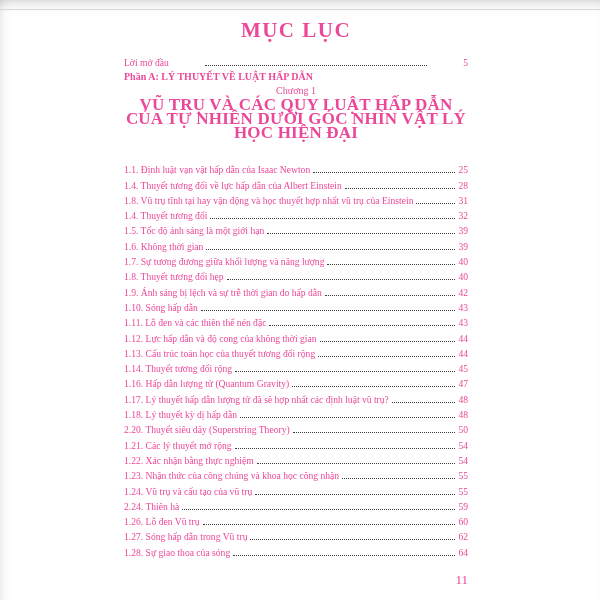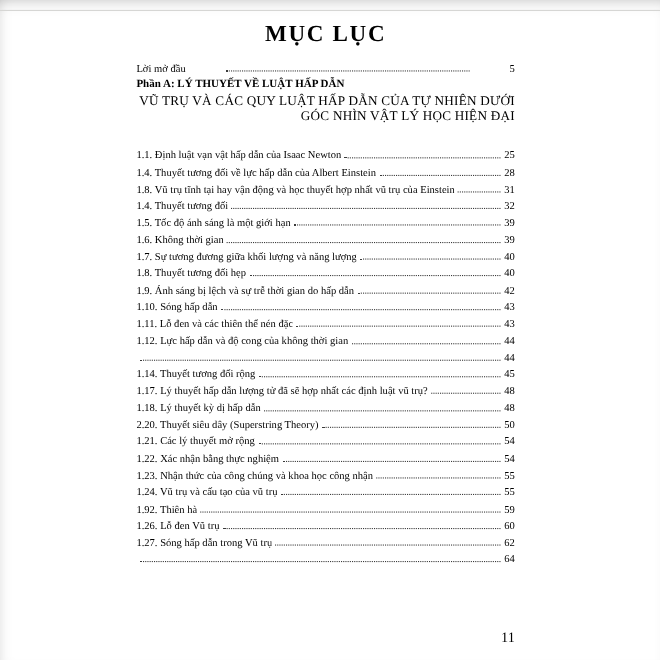--- a/index.html
+++ b/index.html
@@ -1,20 +1,20 @@
 <!DOCTYPE html>
 <html><head>
 <meta charset="utf-8">
 <style>
   html, body { margin: 0; padding: 0; background: #e9e9e7; }
   .canvas {
     width: 600px; height: 600px; position: relative; overflow: hidden;
     background: #f4f4f2;
     font-family: "Liberation Serif", "DejaVu Serif", serif;
-    color: #000000;
+    color: #ec4899;
   }
   .page {
     position: absolute; inset: 0;
     background: #ffffff;
     box-shadow: inset 0 10px 14px -10px rgba(0,0,0,0.25), inset 10px 0 14px -12px rgba(0,0,0,0.15);
     box-sizing: border-box;
     padding: 16px 132px 20px 124px;
   }
   .scan-edge-top {
     position: absolute; top: 9px; left: 0; right: 0; height: 1px;
@@ -22,22 +22,22 @@
   }
   .title {
     margin: 2px 0 12px 0;
     font-size: 21px; font-weight: bold; text-align: center;
     letter-spacing: 1.5px;
   }
   .front-row { font-size: 10px; line-height: 14px; gap: 33px; }
   .part-heading { font-size: 10px; line-height: 14px; font-weight: bold; font-family: Liberation Serif, serif; }
   .chapter-label { font-size: 10px; line-height: 14px; text-align: center; }
   .chapter-title {
-    font-size: 12px; line-height: 14px; font-weight: normal;
-    text-align: right; margin: 0 auto 22px auto; max-width: 344px;
+    font-size: 17px; line-height: 14px; font-weight: bold;
+    text-align: center; margin: 0 auto 22px auto; max-width: 344px;
     letter-spacing: 0.2px;
   }
   .toc-row {
     display: flex; align-items: baseline;
     font-size: 9.6px; line-height: 15.3px; height: 15.3px;
     white-space: nowrap;
   }
   .toc-row .label { flex: 0 1 auto; overflow: hidden; }
   .leader {
     flex: 1 1 auto; min-width: 8px;
@@ -61,20 +61,21 @@
     <h1 class="title">MỤC LỤC</h1>
 
     <div class="toc-row front-row intro-row">
       <span class="label">Lời mở đầu</span>
       <span class="leader"></span>
       <span class="toc-page">5</span>
     </div>
 
     <div class="part-heading">Phần A: LÝ THUYẾT VỀ LUẬT HẤP DẪN</div>
 
+    <div class="chapter-label">Chương 1</div>
 
     <div class="chapter-title">VŨ TRỤ VÀ CÁC QUY LUẬT HẤP DẪN CỦA TỰ NHIÊN DƯỚI GÓC NHÌN VẬT LÝ HỌC HIỆN ĐẠI</div>
 
     <div class="toc-list">
 
         <div class="toc-row">
           <span class="label">1.1. Định luật vạn vật hấp dẫn của Isaac Newton</span>
           <span class="leader"></span>
           <span class="toc-page">25</span>
         </div>
@@ -139,31 +140,37 @@
           <span class="toc-page">43</span>
         </div>
 
         <div class="toc-row">
           <span class="label">1.12. Lực hấp dẫn và độ cong của không thời gian</span>
           <span class="leader"></span>
           <span class="toc-page">44</span>
         </div>
 
         <div class="toc-row">
+          <span class="label">1.13. Cấu trúc toán học của thuyết tương đối rộng</span>
           <span class="leader"></span>
           <span class="toc-page">44</span>
         </div>
 
         <div class="toc-row">
           <span class="label">1.14. Thuyết tương đối rộng</span>
           <span class="leader"></span>
           <span class="toc-page">45</span>
         </div>
 
 
+        <div class="toc-row">
+          <span class="label">1.16. Hấp dẫn lượng tử (Quantum Gravity)</span>
+          <span class="leader"></span>
+          <span class="toc-page">47</span>
+        </div>
 
         <div class="toc-row">
           <span class="label">1.17. Lý thuyết hấp dẫn lượng tử đã sẽ hợp nhất các định luật vũ trụ?</span>
           <span class="leader"></span>
           <span class="toc-page">48</span>
         </div>
 
         <div class="toc-row">
           <span class="label">1.18. Lý thuyết kỳ dị hấp dẫn</span>
           <span class="leader"></span>
@@ -195,38 +202,39 @@
           <span class="toc-page">55</span>
         </div>
 
         <div class="toc-row">
           <span class="label">1.24. Vũ trụ và cấu tạo của vũ trụ</span>
           <span class="leader"></span>
           <span class="toc-page">55</span>
         </div>
 
         <div class="toc-row">
-          <span class="label">1.92. Thiên hà</span>
+          <span class="label">2.24. Thiên hà</span>
           <span class="leader"></span>
           <span class="toc-page">59</span>
         </div>
 
         <div class="toc-row">
           <span class="label">1.26. Lỗ đen Vũ trụ</span>
           <span class="leader"></span>
           <span class="toc-page">60</span>
         </div>
 
         <div class="toc-row">
           <span class="label">1.27. Sóng hấp dẫn trong Vũ trụ</span>
           <span class="leader"></span>
           <span class="toc-page">62</span>
         </div>
 
         <div class="toc-row">
+          <span class="label">1.28. Sự giao thoa của sóng</span>
           <span class="leader"></span>
           <span class="toc-page">64</span>
         </div>
       </div>
 
     <div class="page-number">11</div>
   </div>
 </div>
 
 </body></html>

